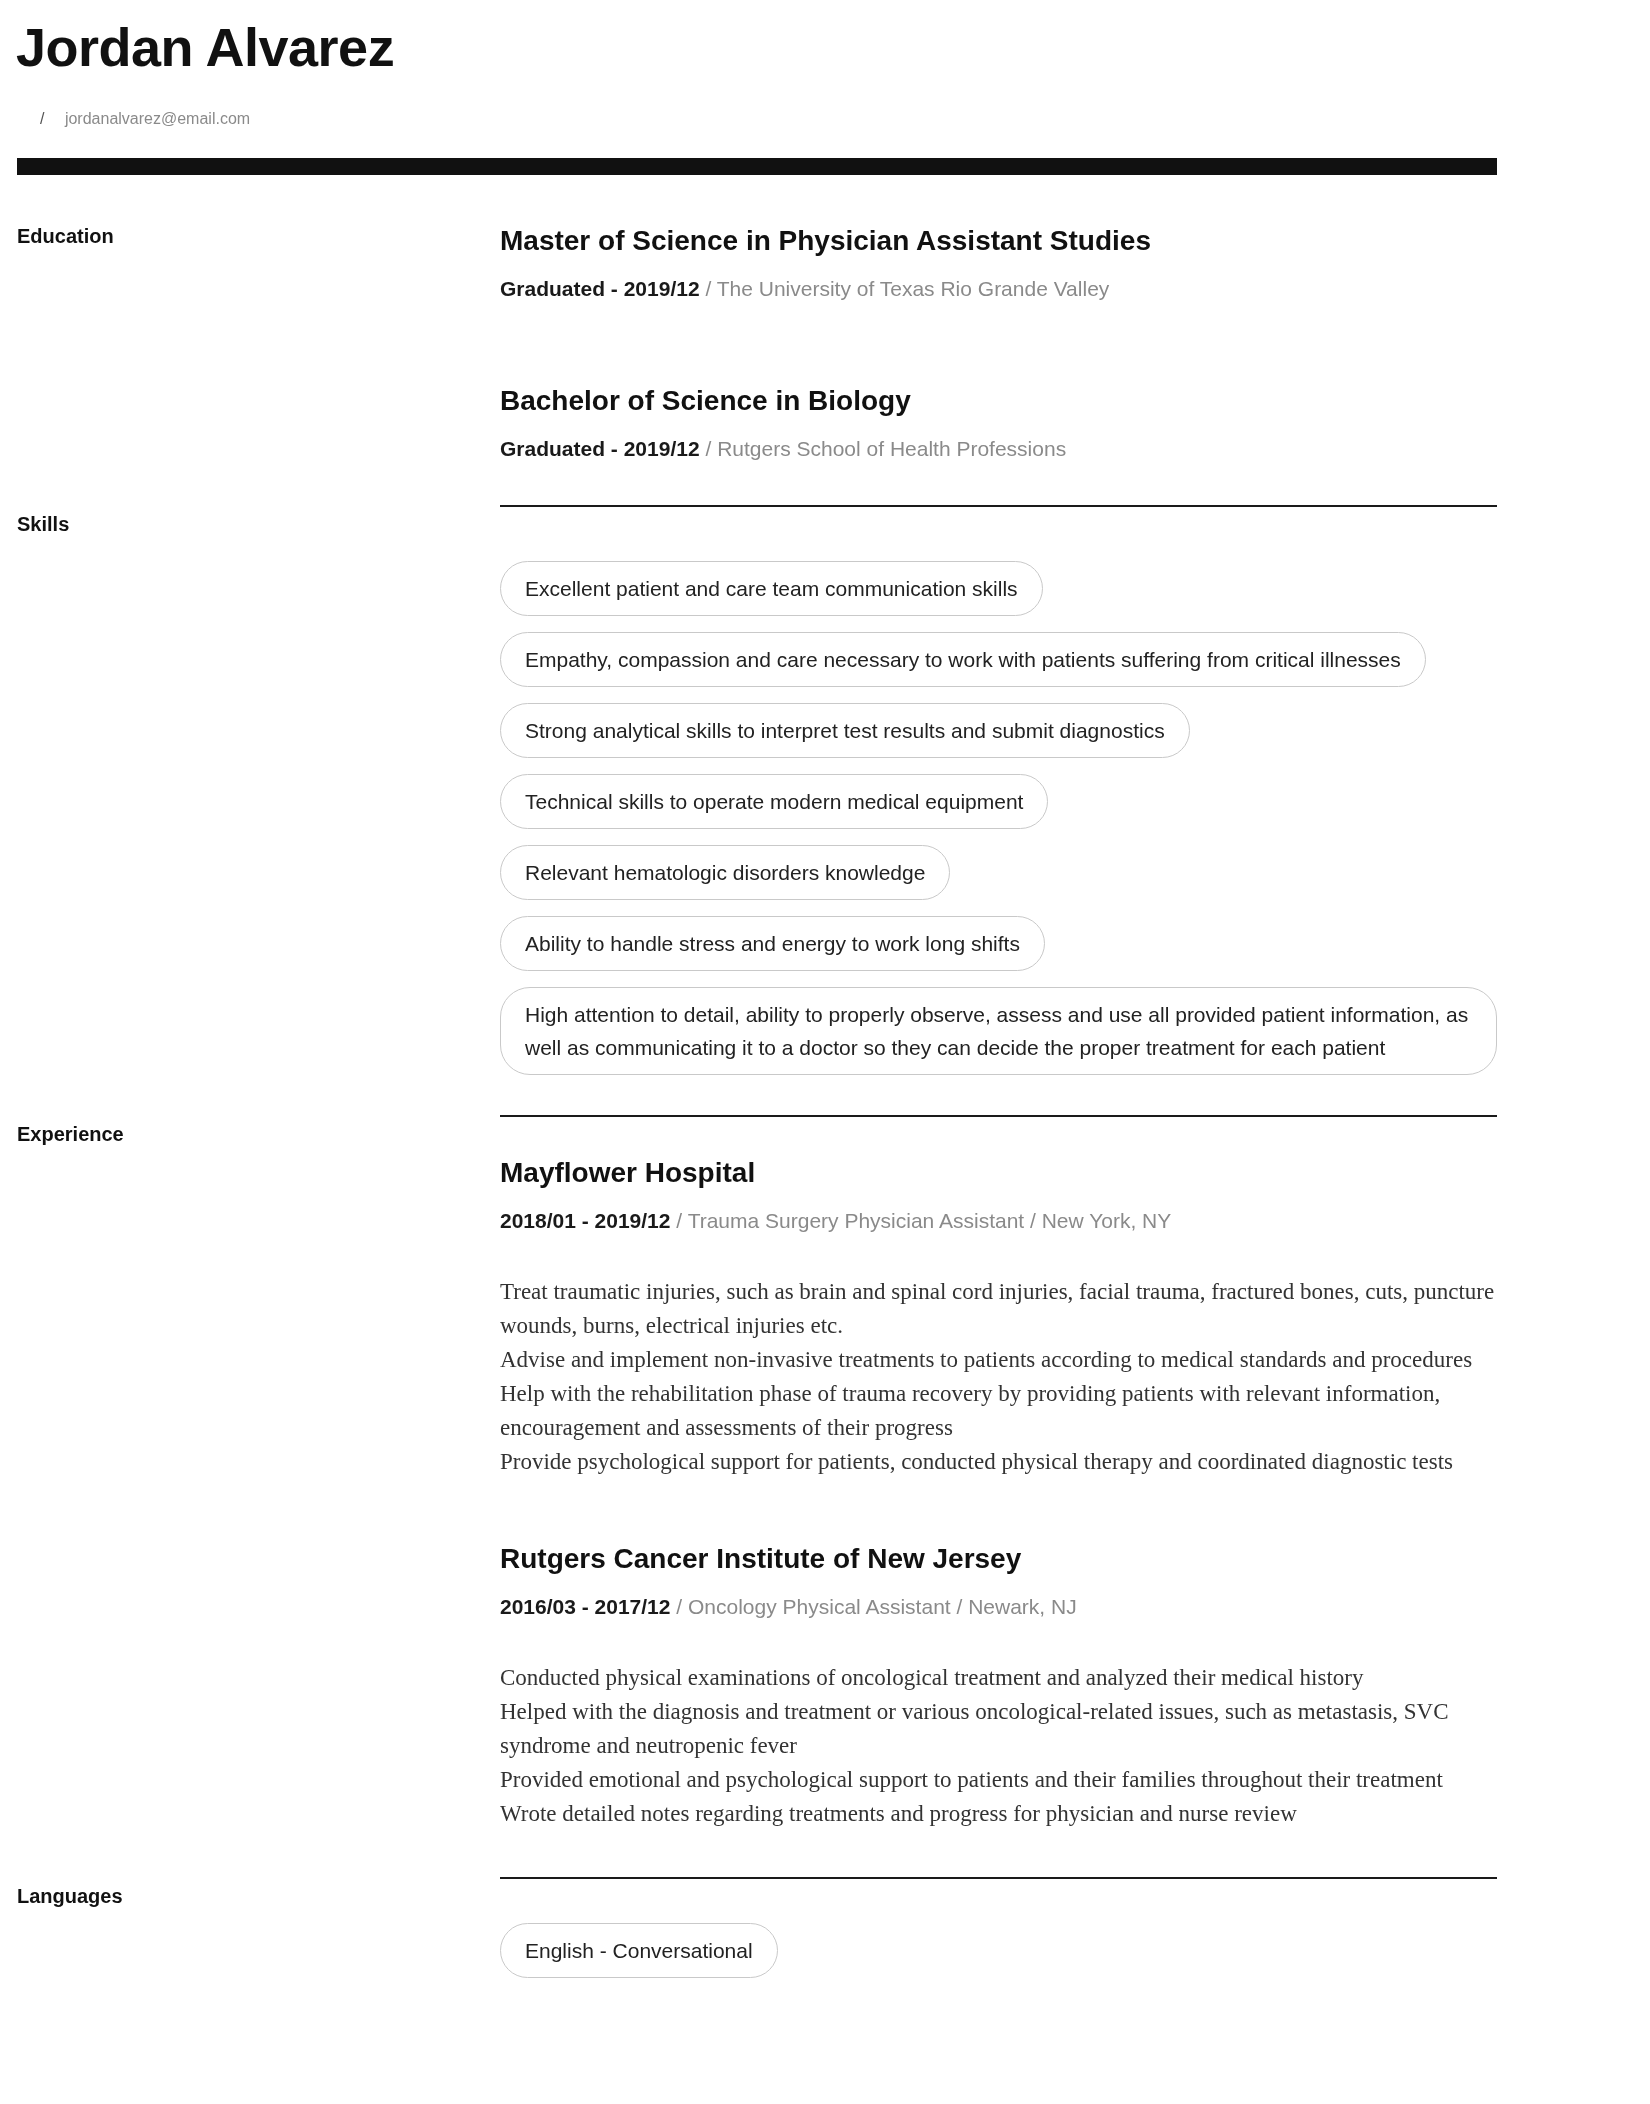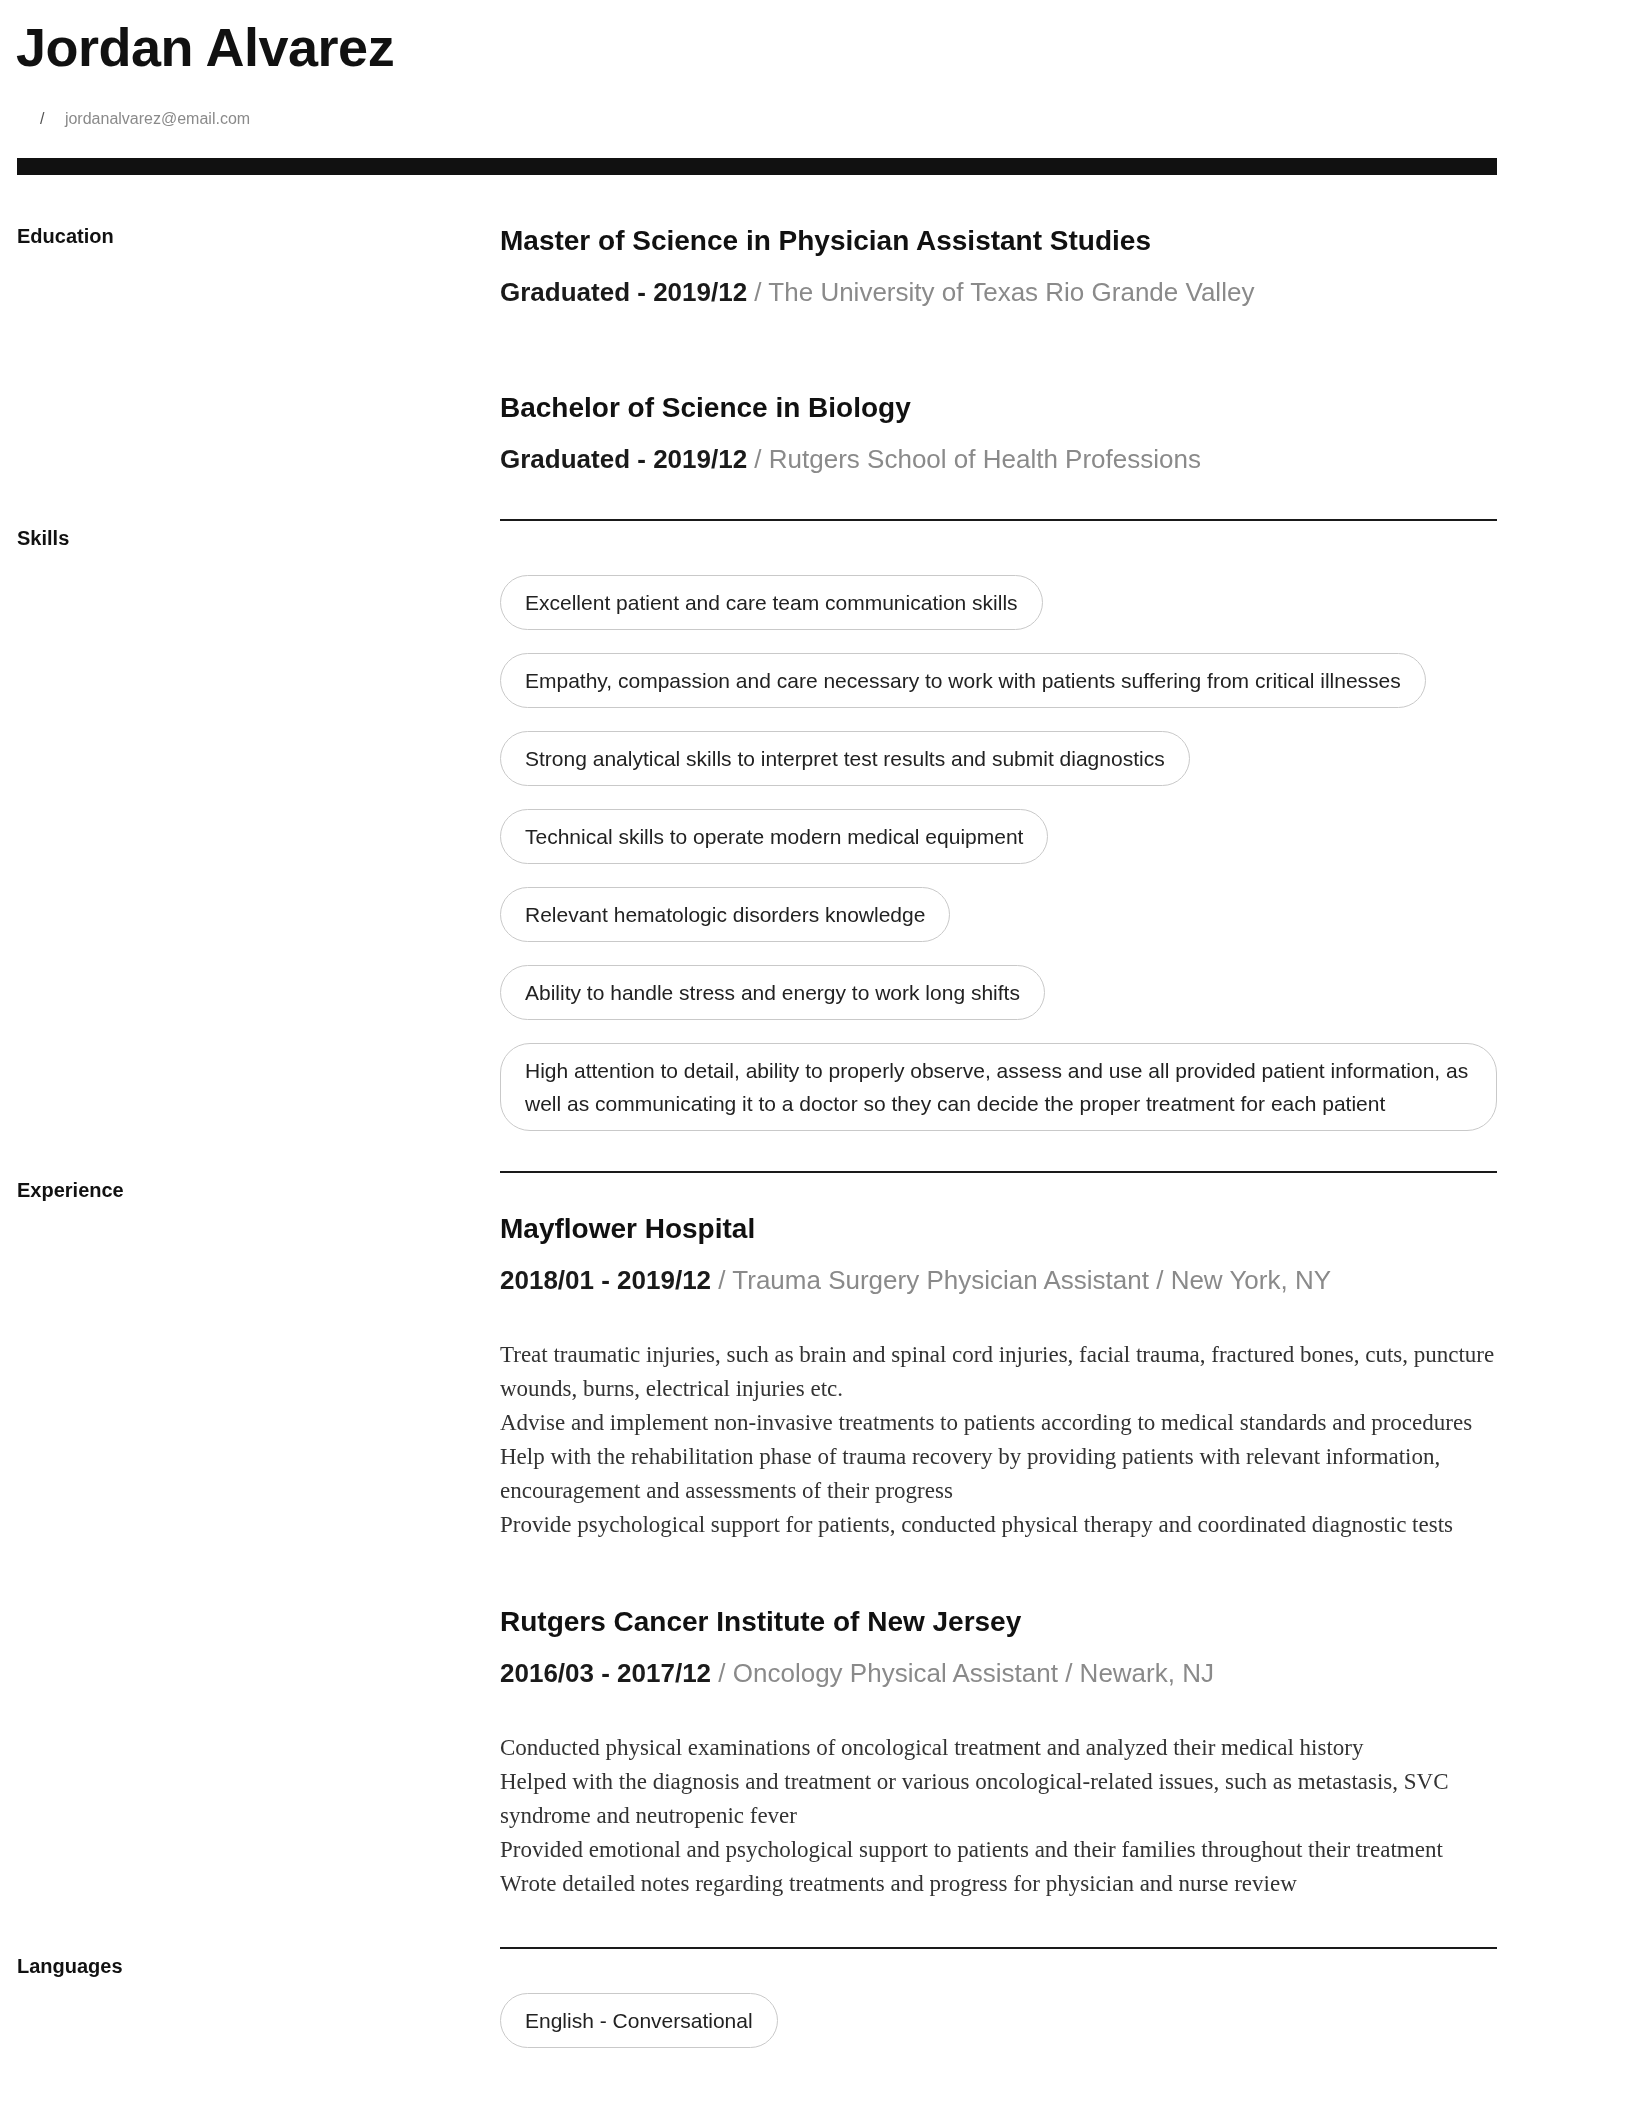--- a/index.html
+++ b/index.html
@@ -61,34 +61,34 @@
   .section-languages { margin-top: 46px; }
 
   
   .item-title {
     font-size: 28px;
     font-weight: 700;
     color: #111111;
   }
   .meta {
     margin-top: 20px;
-    font-size: 26px;
+    font-size: 21px;
   }
   .meta-bold { font-weight: 700; color: #1a1a1a; }
   .meta-gray { color: #8a8a8a; font-weight: 400; }
   .edu-item + .edu-item { margin-top: 84px; }
 
   
   .pills {
     list-style: none;
     margin-top: 54px;
     display: flex;
     flex-direction: column;
     align-items: flex-start;
-    gap: 23px;
+    gap: 16px;
   }
   .pill {
     border: 1px solid #c9c9c9;
     border-radius: 30px;
     padding: 10px 24px;
     font-size: 21px;
     line-height: 33px;
     color: #222222;
     max-width: 100%;
   }

